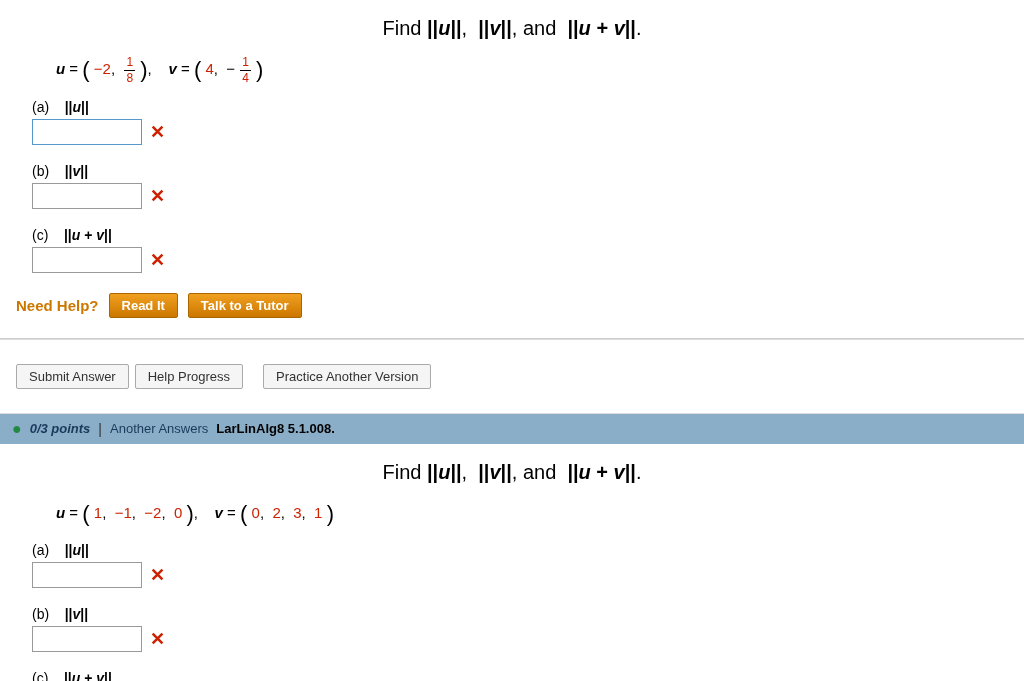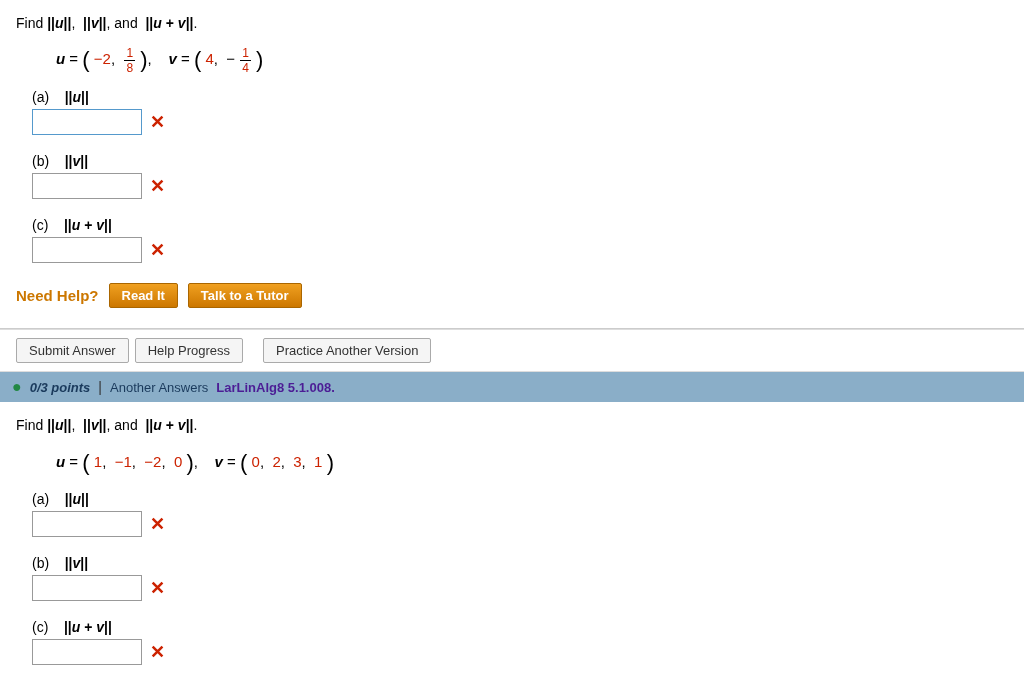--- a/index.html
+++ b/index.html
@@ -9,23 +9,24 @@
       background: #fff;
       color: #000;
     }
 
     .main-problem {
       padding: 12px 16px 20px 16px;
       border-bottom: 1px solid #ccc;
     }
 
     .problem-title {
-      font-size: 14px;
+      font-size: 20px;
       margin-bottom: 10px;
       line-height: 1.6;
+      text-align: center;
     }
 
     .vector-def {
       margin-left: 40px;
       margin-bottom: 14px;
       font-size: 15px;
       line-height: 2;
     }
 
     .part {
@@ -83,21 +84,21 @@
       border: 1px solid #aa6600;
       padding: 4px 12px;
       font-size: 13px;
       font-weight: bold;
       cursor: pointer;
       border-radius: 2px;
       text-align: center;
     }
 
     .action-bar {
-      padding: 8px 16px;
+      padding: 24px 16px;
       display: flex;
       align-items: center;
       gap: 6px;
       border-top: 1px solid #ddd;
       border-bottom: 1px solid #ddd;
     }
 
     .action-btn {
       background: #f5f5f5;
       border: 1px solid #aaa;
@@ -132,21 +133,21 @@
     .banner-sep {
       color: #333;
     }
 
     .banner-prev {
       color: #1a3a5c;
       font-size: 13px;
     }
 
     .banner-course {
-      color: #4c1d95;
+      color: #000000;
       font-size: 13px;
       font-weight: bold;
     }
 
     .second-problem {
       padding: 12px 16px 20px 16px;
     }
 
     
     .frac {

